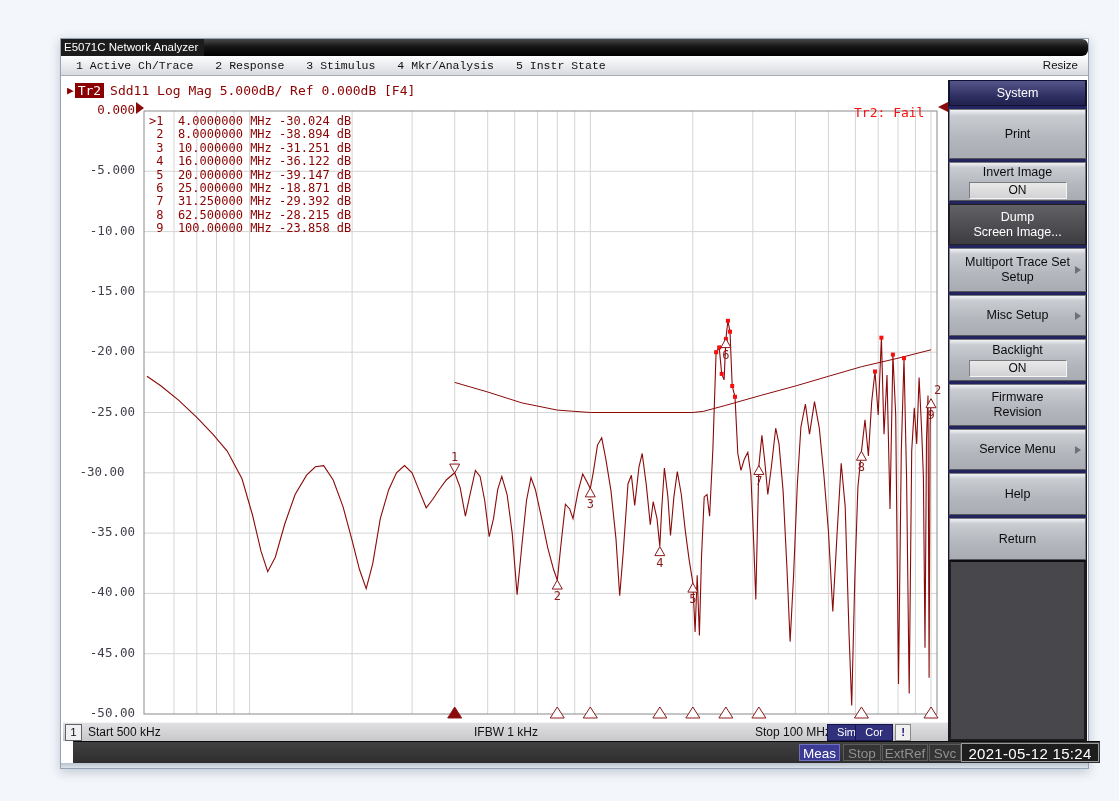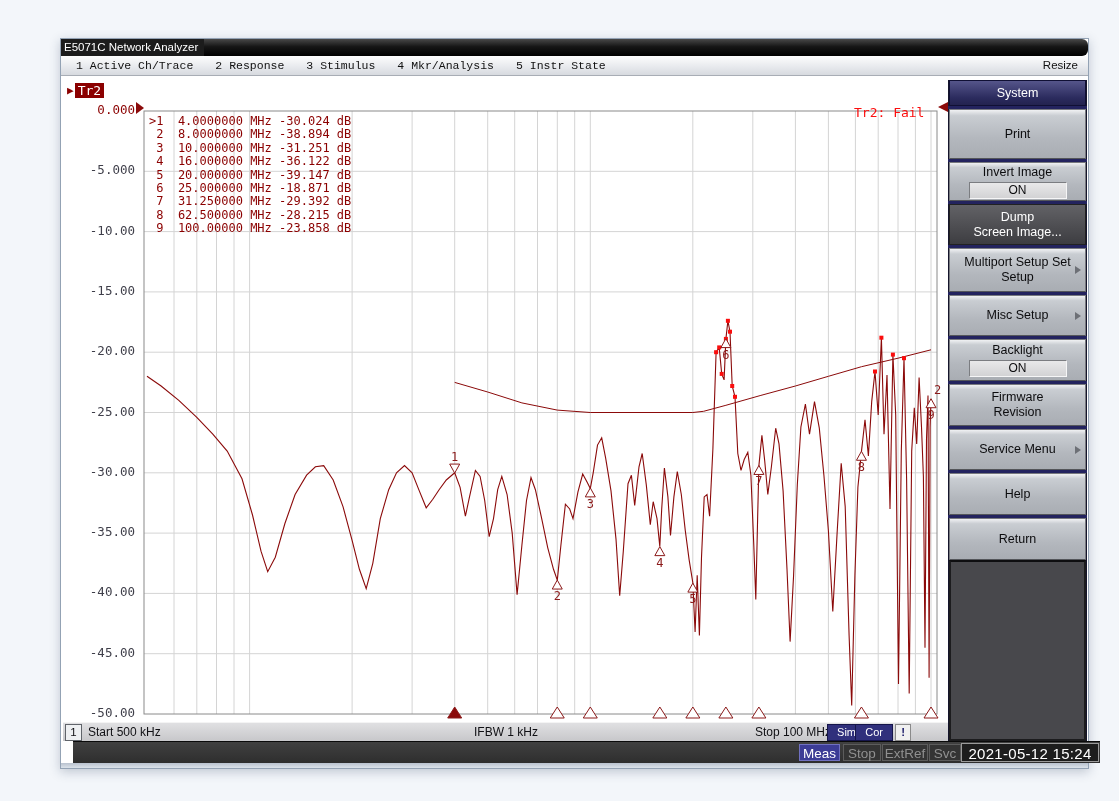--- a/index.html
+++ b/index.html
@@ -64,30 +64,31 @@
         <div class="mi">4 Mkr/Analysis</div>
         <div class="mi">5 Instr State</div>
       </div>
     <div class="resize">Resize</div>
   </div>
 
   <div id="display">
     <div id="trace-header">
       <span class="arr">▶</span>
       <span class="badge">Tr2</span>
+      <span>Sdd11 Log Mag 5.000dB/ Ref 0.000dB [F4]</span>
     </div>
 
     <div id="ylabels">
         <div class="yl ref" style="top: 26px;">0.000</div>
         <div class="yl" style="top: 86.3px;">-5.000</div>
         <div class="yl" style="top: 146.6px;">-10.00</div>
         <div class="yl" style="top: 206.9px;">-15.00</div>
         <div class="yl" style="top: 267.2px;">-20.00</div>
         <div class="yl" style="top: 327.5px;">-25.00</div>
-        <div class="yl" style="top: 387.8px;">-30.00</div>
+        <div class="yl" style="top: 387.8px; text-align: center;">-30.00</div>
         <div class="yl" style="top: 448.1px;">-35.00</div>
         <div class="yl" style="top: 508.4px;">-40.00</div>
         <div class="yl" style="top: 568.7px;">-45.00</div>
         <div class="yl" style="top: 629px;">-50.00</div>
       </div>
 
     <svg id="chart-svg" width="822" height="630">
         <line x1="13" x2="806" y1="73.3" y2="73.3" stroke="#d4d4d4"></line>
         <line x1="13" x2="806" y1="133.6" y2="133.6" stroke="#d4d4d4"></line>
         <line x1="13" x2="806" y1="193.9" y2="193.9" stroke="#d4d4d4"></line>
@@ -193,21 +194,21 @@
         <div>Invert Image</div>
         <div class="val">ON</div>
       </div>
       <div class="sb-gap"></div>
       <div class="sb-btn dark" style="flex: 0 0 41px; height: 41px;">
         <div>Dump</div>
         <div>Screen Image...</div>
       </div>
       <div class="sb-gap"></div>
       <div class="sb-btn" style="flex: 0 0 44px; height: 44px;">
-        <div>Multiport Setup Set</div>
+        <div>Multiport Trace Set</div>
         <div>Setup</div>
         <div class="arrow"></div>
       </div>
       <div class="sb-gap"></div>
       <div class="sb-btn" style="flex: 0 0 41px; height: 41px;">
         <div>Misc Setup</div>
         <div class="arrow"></div>
       </div>
       <div class="sb-gap"></div>
       <div class="sb-btn" style="flex: 0 0 42px; height: 42px;">

